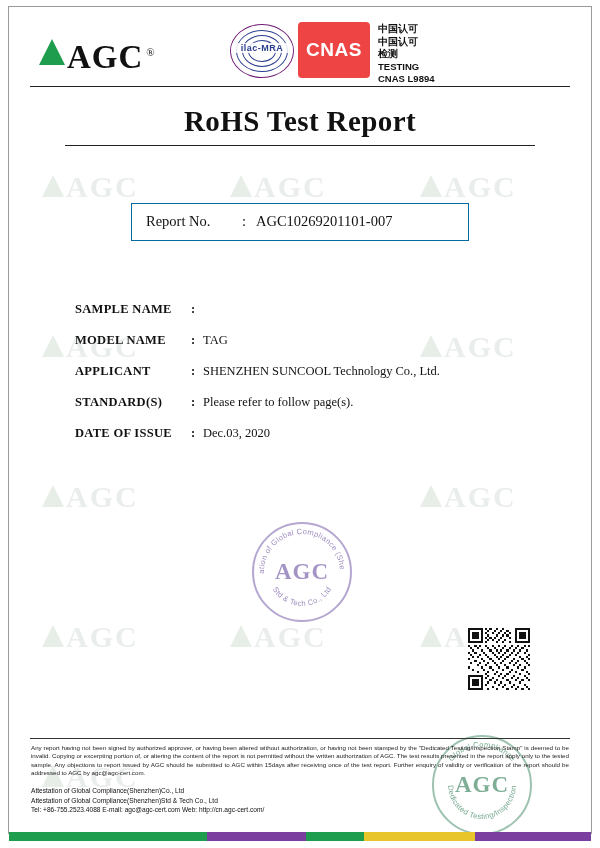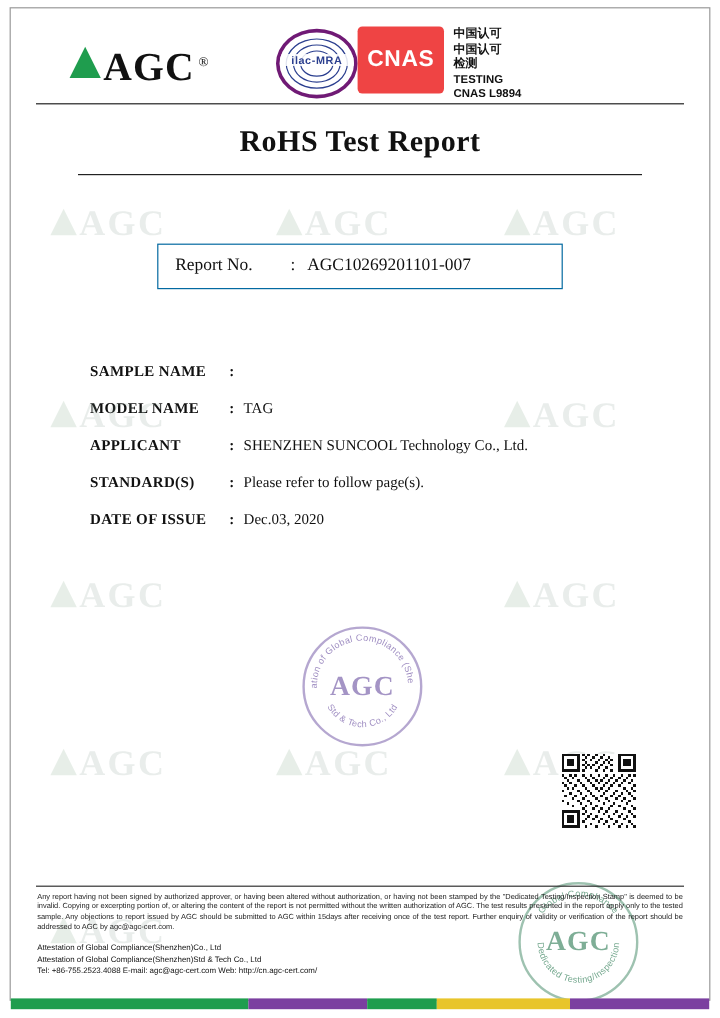--- a/index.html
+++ b/index.html
@@ -35,21 +35,21 @@
   
   .header {
     position: absolute;
     left: 30px;
     top: 18px;
     width: 540px;
     height: 64px;
   }
   .agc-logo {
     position: absolute;
-    left: 28px;
+    left: 9px;
     top: 18px;
     display: flex;
     align-items: flex-start;
     justify-content: flex-end;
   }
   .agc-tri {
     width: 0;
     height: 0;
     border-left: 13px solid transparent;
     border-right: 13px solid transparent;
@@ -73,21 +73,21 @@
   }
 
   .ilac {
     position: absolute;
     left: 200px;
     top: 6px;
     width: 62px;
     height: 52px;
     border-radius: 50%;
     background: #ffffff;
-    border: 3px solid #701a75;
+    border: 1px solid #701a75;
     overflow: hidden;
   }
   .ilac-rings {
     position: absolute;
     left: 50%;
     top: 50%;
     transform: translate(-50%, -50%);
     width: 54px;
     height: 44px;
   }
@@ -157,21 +157,21 @@
     border-top: 1px solid #222;
   }
 
   
   .title {
     position: absolute;
     left: 0;
     top: 105px;
     width: 600px;
     text-align: center;
-    font-size: 25px;
+    font-size: 29px;
     font-weight: bold;
     letter-spacing: 0.4px;
   }
   .title-rule {
     position: absolute;
     left: 65px;
     top: 145px;
     width: 470px;
     border-top: 1px solid #222;
   }

